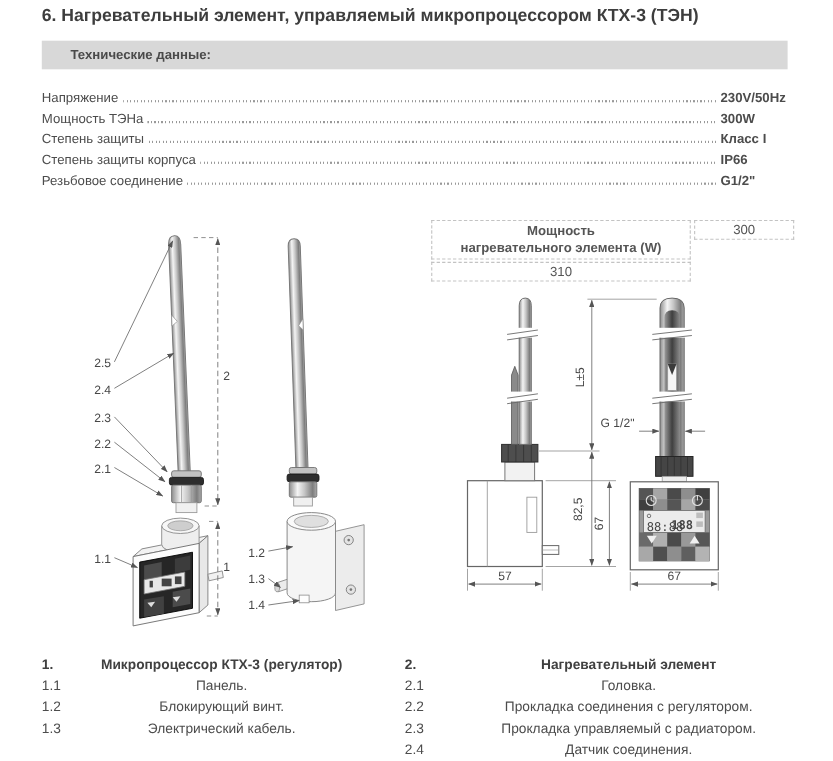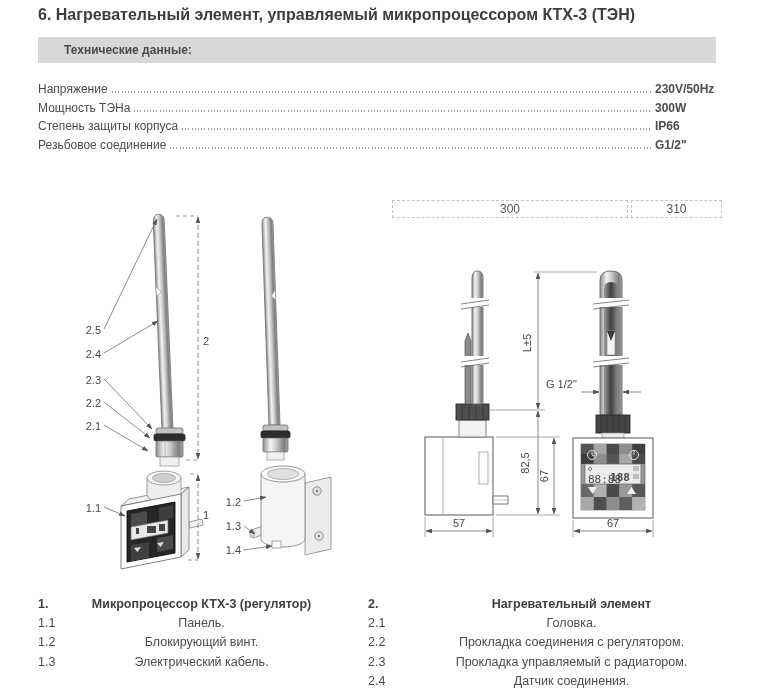--- a/index.html
+++ b/index.html
@@ -54,32 +54,41 @@
     <span class="spec-label">Напряжение</span>
     <span class="spec-dots"></span>
     <span class="spec-value">230V/50Hz</span>
   </div>
   <div class="spec-row">
     <span class="spec-label">Мощность ТЭНа</span>
     <span class="spec-dots"></span>
     <span class="spec-value">300W</span>
   </div>
   <div class="spec-row">
+    <span class="spec-label">Степень защиты</span>
+    <span class="spec-dots"></span>
+    <span class="spec-value">Класс I</span>
+  </div>
+  <div class="spec-row">
     <span class="spec-label">Степень защиты корпуса</span>
     <span class="spec-dots"></span>
     <span class="spec-value">IP66</span>
   </div>
   <div class="spec-row">
     <span class="spec-label">Резьбовое соединение</span>
     <span class="spec-dots"></span>
     <span class="spec-value">G1/2"</span>
   </div>
 </div>
 
 <div class="abs ptable">
+  <div class="ptable-cell ptable-head">
+    <span class="blk">Мощность</span>
+    <span class="blk">нагревательного элемента (W)</span>
+  </div>
   <div class="ptable-cell ptable-val">300</div>
   <div class="ptable-cell ptable-val">310</div>
 </div>
 
 <svg class="abs drawing" viewBox="0 0 757 692" xmlns="http://www.w3.org/2000/svg">
   <defs>
     <linearGradient id="met" x1="0" y1="0" x2="1" y2="0">
       <stop offset="0" stop-color="#8e8e8e"></stop>
         <stop offset="0.3" stop-color="#f4f4f4"></stop>
       <stop offset="0.55" stop-color="#c6c6c6"></stop>

